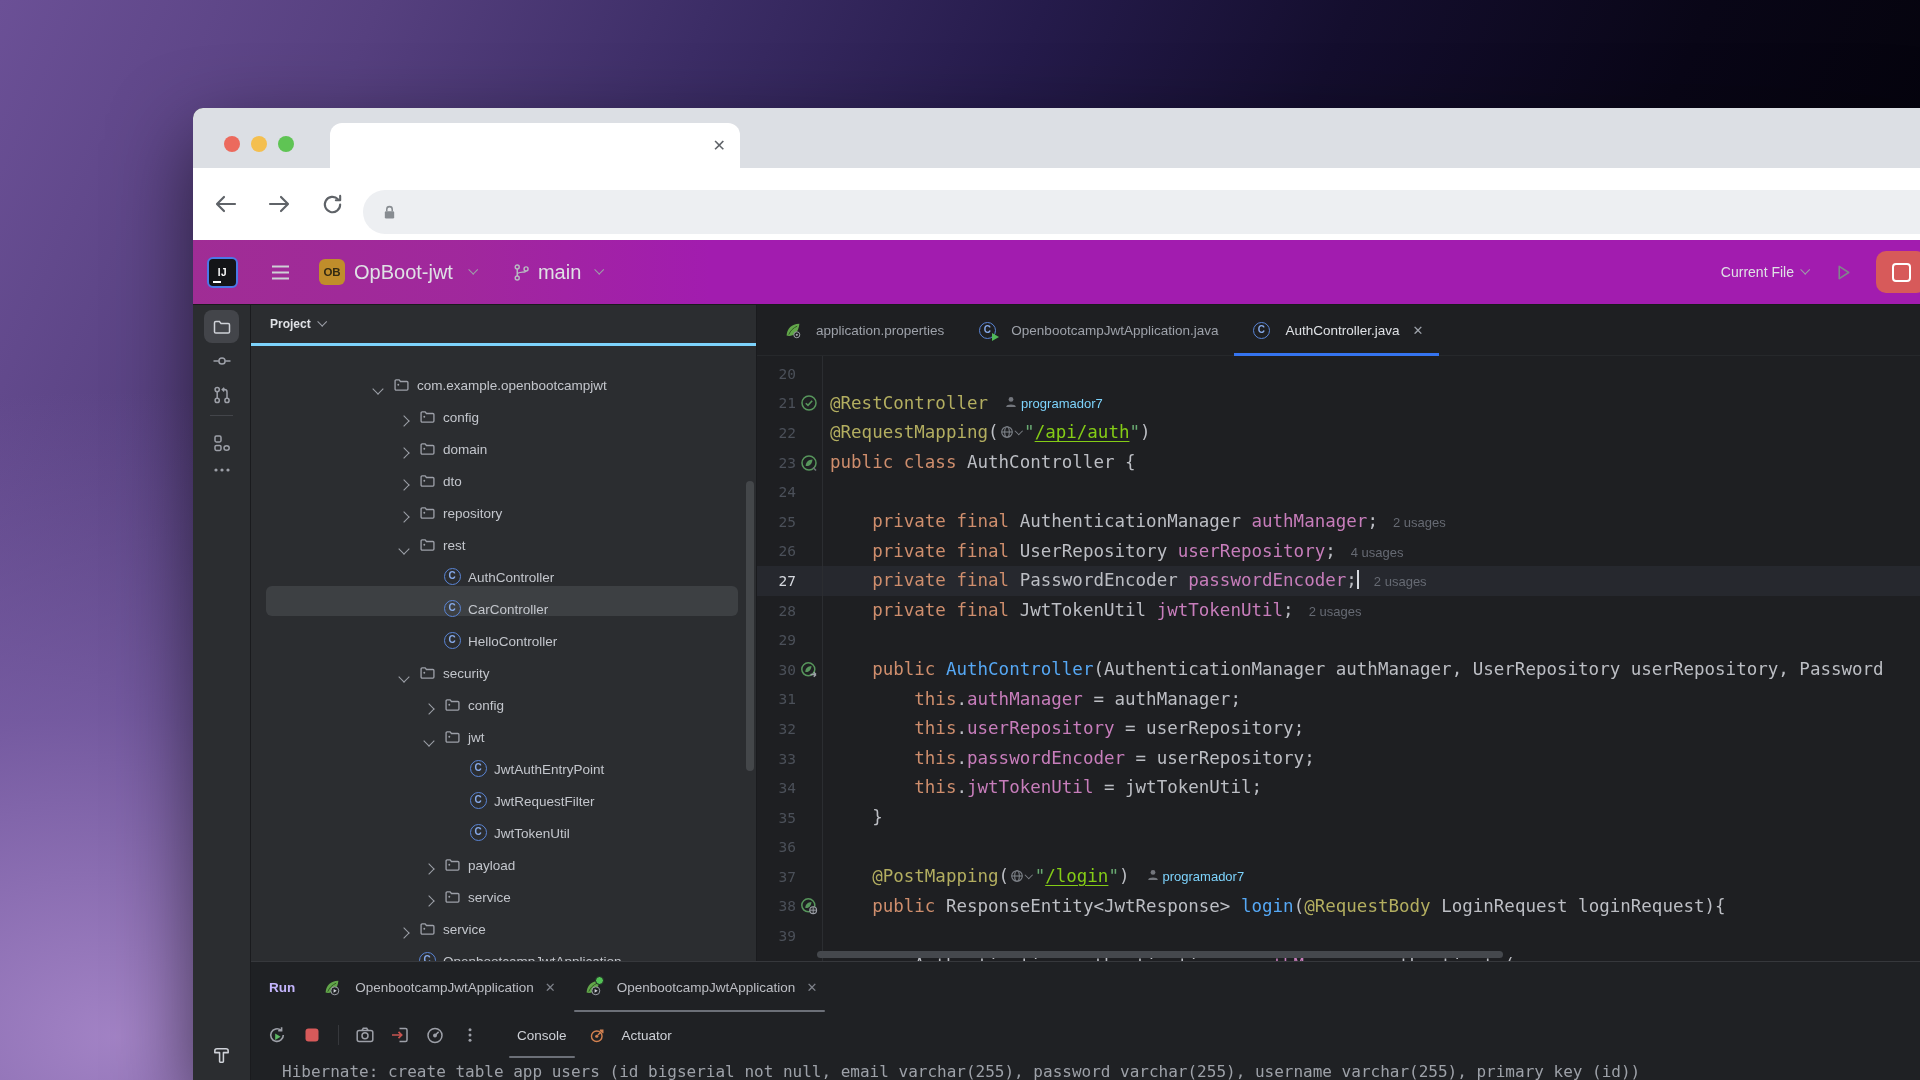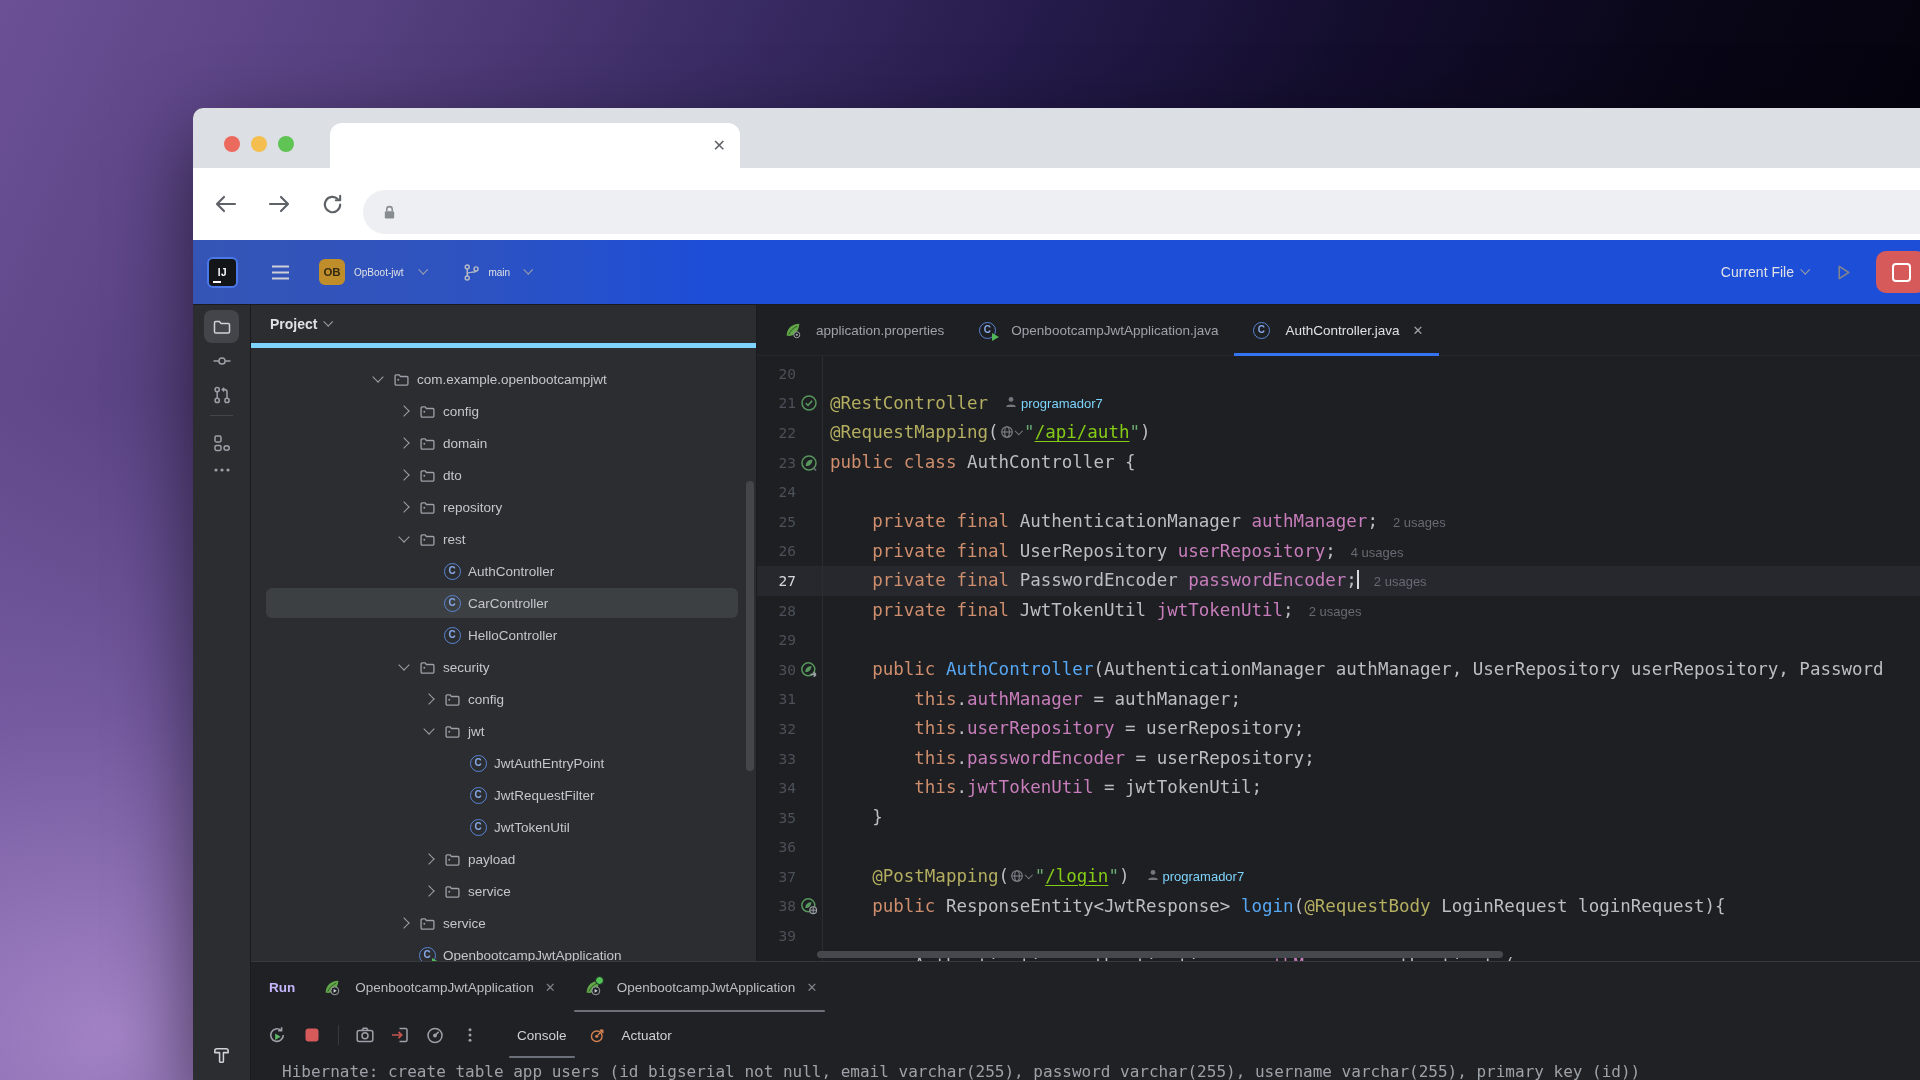--- a/index.html
+++ b/index.html
@@ -15,50 +15,50 @@
   .lights{position:absolute;left:31px;top:28px;display:flex;gap:11px}
   .dot{width:16px;height:16px;border-radius:50%}
   .dot.r{background:#ec6a5d}.dot.y{background:#f4bf4f}.dot.g{background:#5fc454}
   .btab{position:absolute;left:137px;top:15px;width:410px;height:45px;background:#fff;border-radius:12px 12px 0 0}
   .btab .x{position:absolute;right:14px;top:50%;transform:translateY(-50%);color:#5f6368;font-size:16px;line-height:1;cursor:default}
   .navbar{height:72px;background:#fff;position:relative;display:flex;align-items:center;padding-left:20px;gap:27px}
   .nav-ic{width:26px;height:26px;display:flex;align-items:center;justify-content:center}
   .urlbar{position:absolute;left:170px;right:-26px;top:22px;height:44px;border-radius:22px;background:#edeff2;display:flex;align-items:center;padding-left:18px}
   
   .ide{height:840px;display:flex;flex-direction:column;background:#1e1f22;color:#bcbec4}
-  .ide-toolbar{height:64px;flex:none;position:relative;display:flex;align-items:center;background:#1d4ed8;border-bottom:1px solid #1a1b1e}
+  .ide-toolbar{height:64px;flex:none;position:relative;display:flex;align-items:center;background:#a21caf;border-bottom:1px solid #1a1b1e}
   .ide-toolbar::before{content:"";position:absolute;inset:0;pointer-events:none;
     background:linear-gradient(90deg,rgba(150,112,44,.20) 0,rgba(150,112,44,.14) 270px,rgba(150,112,44,0) 520px)}
   .ij-logo{width:27px;height:27px;margin-left:14px;border:2px solid #4a78e8;border-radius:6px;background:#141518;position:relative;
     color:#fff;font-size:10px;font-weight:700;display:flex;align-items:center;justify-content:center;letter-spacing:.5px}
   .ij-logo::after{content:"";position:absolute;left:4px;bottom:3px;width:8px;height:2px;background:#fff}
   .tbtn{display:flex;align-items:center;justify-content:center;height:34px;border-radius:8px;position:relative}
   .hamburger{width:34px;margin-left:25px}
   .proj-pill{margin-left:22px;display:flex;align-items:center;gap:9px}
   .ob-badge{width:26px;height:26px;border-radius:6px;background:#c08d2b;color:#332a12;font-weight:700;font-size:11.5px;display:flex;align-items:center;justify-content:center}
-  .tb-label{color:#dfe1e5;font-size:10px}
+  .tb-label{color:#dfe1e5;font-size:20px}
   .cdn{display:inline-block;width:6px;height:6px;border-right:1.6px solid #9da0a8;border-bottom:1.6px solid #9da0a8;transform:rotate(45deg) translateY(-1px);margin-left:7px;margin-top:-3px}
   .branch{margin-left:36px;display:flex;align-items:center;gap:7px}
   .tb-spacer{flex:1}
   .runcfg{display:flex;align-items:center;color:#dfe1e5;font-size:14px;margin-right:20px}
   .tb-ic{margin-right:16px;display:flex;align-items:center;justify-content:center;width:30px;height:30px}
   .stop-btn{position:absolute;right:-6px;top:11px;width:50px;height:42px;border-radius:10px;background:#d75a5a;display:flex;align-items:center;justify-content:center}
   .stop-btn i{display:block;width:15px;height:15px;border:2.5px solid #fff;border-radius:4px}
   .ide-main{flex:1;display:flex;min-height:0}
   .stripe{width:57px;flex:none;background:#2b2d30;border-right:1px solid #1a1b1e;position:relative}
   .sbtn{position:absolute;left:11px;width:35px;height:33px;border-radius:8px;display:flex;align-items:center;justify-content:center}
   .sbtn.on{background:#43454a}
   .sdiv{position:absolute;left:17px;width:23px;height:1px;background:#43454a}
   .content{flex:1;display:flex;flex-direction:column;min-width:0}
   .workspace{flex:1;display:flex;min-height:0}
   
   .project{width:505px;flex:none;background:#2b2d30;border-right:1px solid #1a1b1e;position:relative;overflow:hidden}
-  .project-header{height:38px;display:flex;align-items:center;padding-left:19px;border-bottom:5px solid #7dd3fc;color:#dfe1e5;font-size:14px;font-weight:700}
+  .project-header{height:38px;display:flex;align-items:center;padding-left:19px;border-bottom:3px solid #7dd3fc;color:#dfe1e5;font-size:12px;font-weight:700}
   .tree{margin-top:15px;font-size:13.5px;color:#c3c6cc}
-  .trow{height:32px;display:flex;align-items:center;position:relative}
+  .trow{height:32px;display:flex;align-items:flex-end;position:relative}
   .trow.lvl0{padding-left:115px}.trow.lvl1{padding-left:141px}.trow.lvl2{padding-left:166px}.trow.lvl3{padding-left:192px}
   .trow.sel::before{content:"";position:absolute;left:15px;right:18px;top:1px;bottom:1px;background:#3d4043;border-radius:6px}
   .trow>*{position:relative}
   .chev-slot{width:24px;display:flex;align-items:center;justify-content:center;flex:none}
   .chev{display:inline-block;width:7px;height:7px;border-right:1.7px solid #9da0a8;border-bottom:1.7px solid #9da0a8}
   .chev.closed{transform:rotate(-45deg)}
   .chev.open{transform:rotate(45deg);margin-top:-4px}
   .icw{display:inline-flex;align-items:center;justify-content:center;width:18px;height:18px;margin:0 7px 0 2px;flex:none;position:relative}
   .cicon{display:inline-flex;align-items:center;justify-content:center;width:15px;height:15px;border:1.5px solid #5a85d6;border-radius:50%;
     color:#86a9e8;font-size:10px;font-weight:700;font-family:"Liberation Sans",sans-serif;line-height:1}

